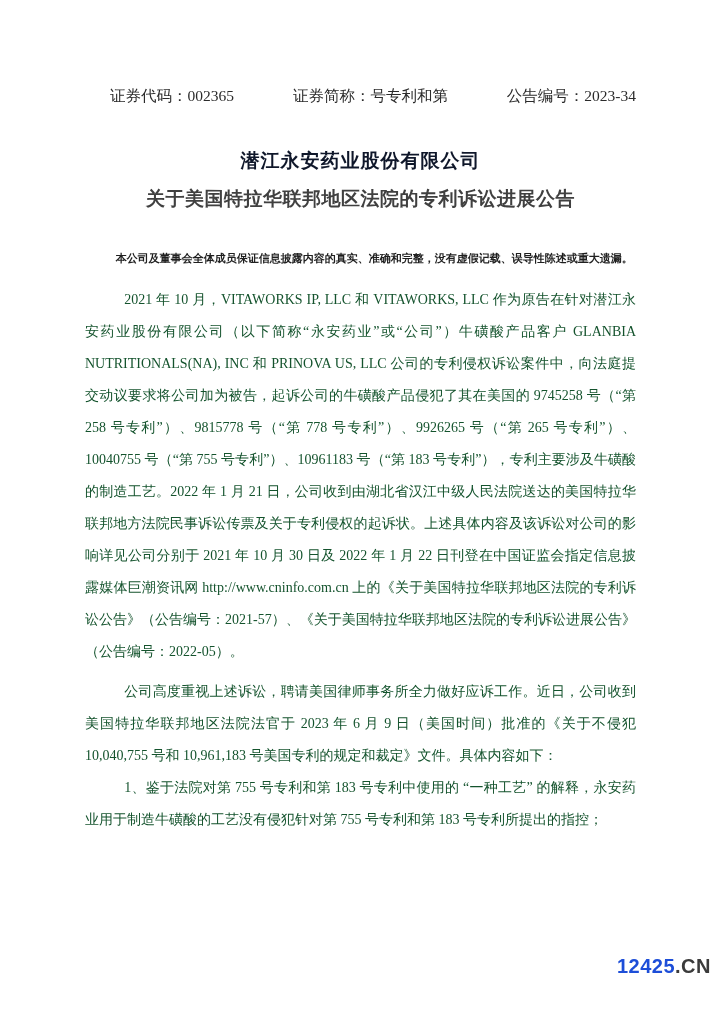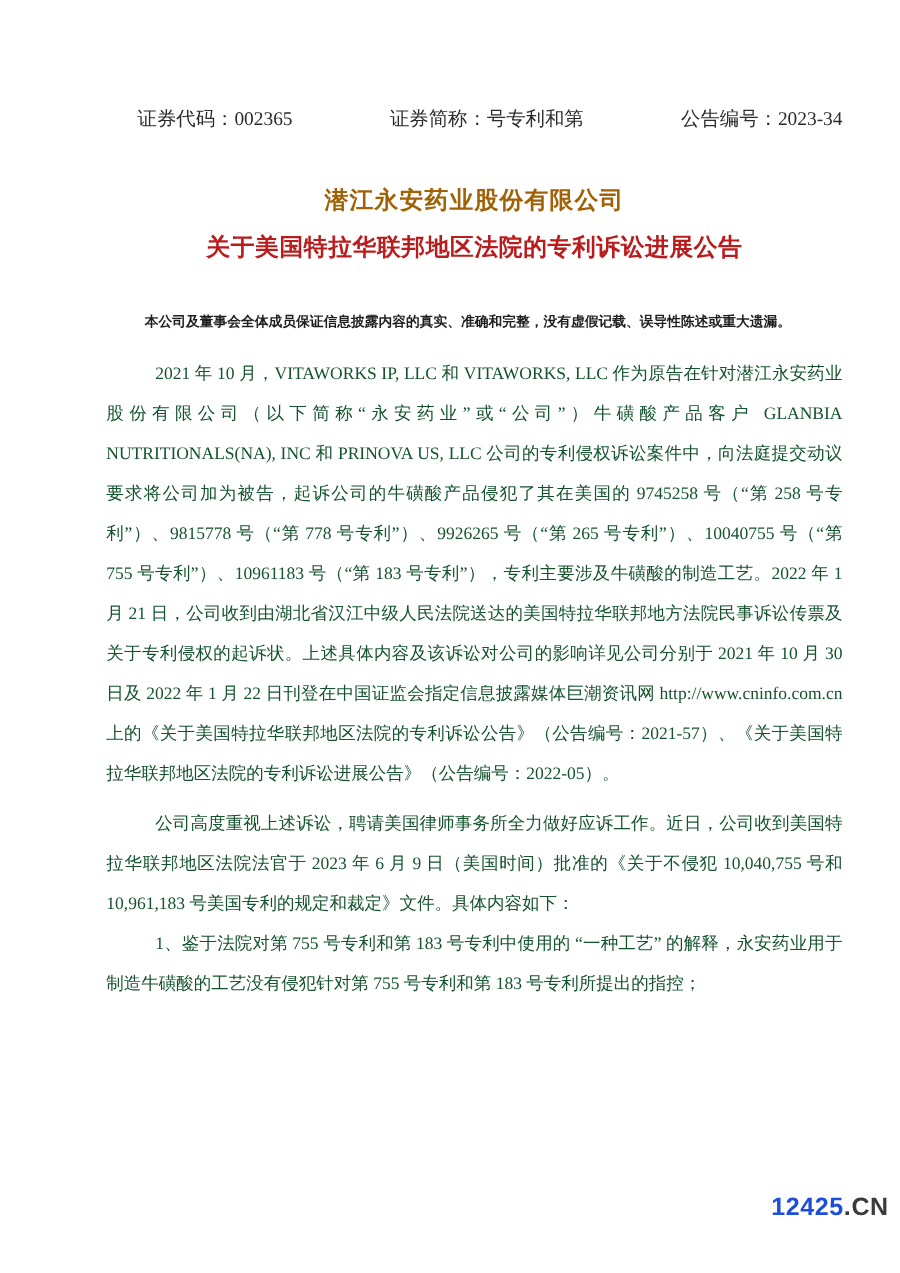--- a/index.html
+++ b/index.html
@@ -7,21 +7,21 @@
     padding: 0;
     background: #ffffff;
   }
   .page {
     position: relative;
     width: 720px;
     height: 998px;
     margin: 0 auto;
     background: #ffffff;
     box-sizing: border-box;
-    padding: 86px 46px 0 85px;
+    padding: 86px 84px 0 85px;
     overflow: hidden;
     font-family: "Liberation Serif", "DejaVu Serif", serif;
     color: #222222;
   }
   .doc-header {
     display: flex;
     justify-content: space-between;
     align-items: baseline;
     margin-left: 25px;
     font-size: 15.5px;
@@ -30,31 +30,31 @@
     white-space: nowrap;
   }
   .doc-header .hdr-item { display: inline-block; }
   h1.company-title {
     margin: 42px 0 0 0;
     text-align: center;
     font-family: "Liberation Sans", "DejaVu Sans", sans-serif;
     font-size: 19px;
     font-weight: 700;
     line-height: 26px;
-    color: #a16207;
+    color: #0f172a;
     letter-spacing: 1px;
   }
   h2.announcement-title {
     margin: 12px 0 0 0;
     text-align: center;
     font-family: "Liberation Sans", "DejaVu Sans", sans-serif;
     font-size: 19px;
     font-weight: 700;
     line-height: 26px;
-    color: #b91c1c;
+    color: #404040;
     letter-spacing: 0.5px;
   }
   p.disclaimer {
     margin: 30px 0 0 0;
     font-size: 11px;
     font-weight: 700;
     line-height: 32px;
     text-align: justify;
     text-indent: 2.8em;
     color: #1f1f1f;

